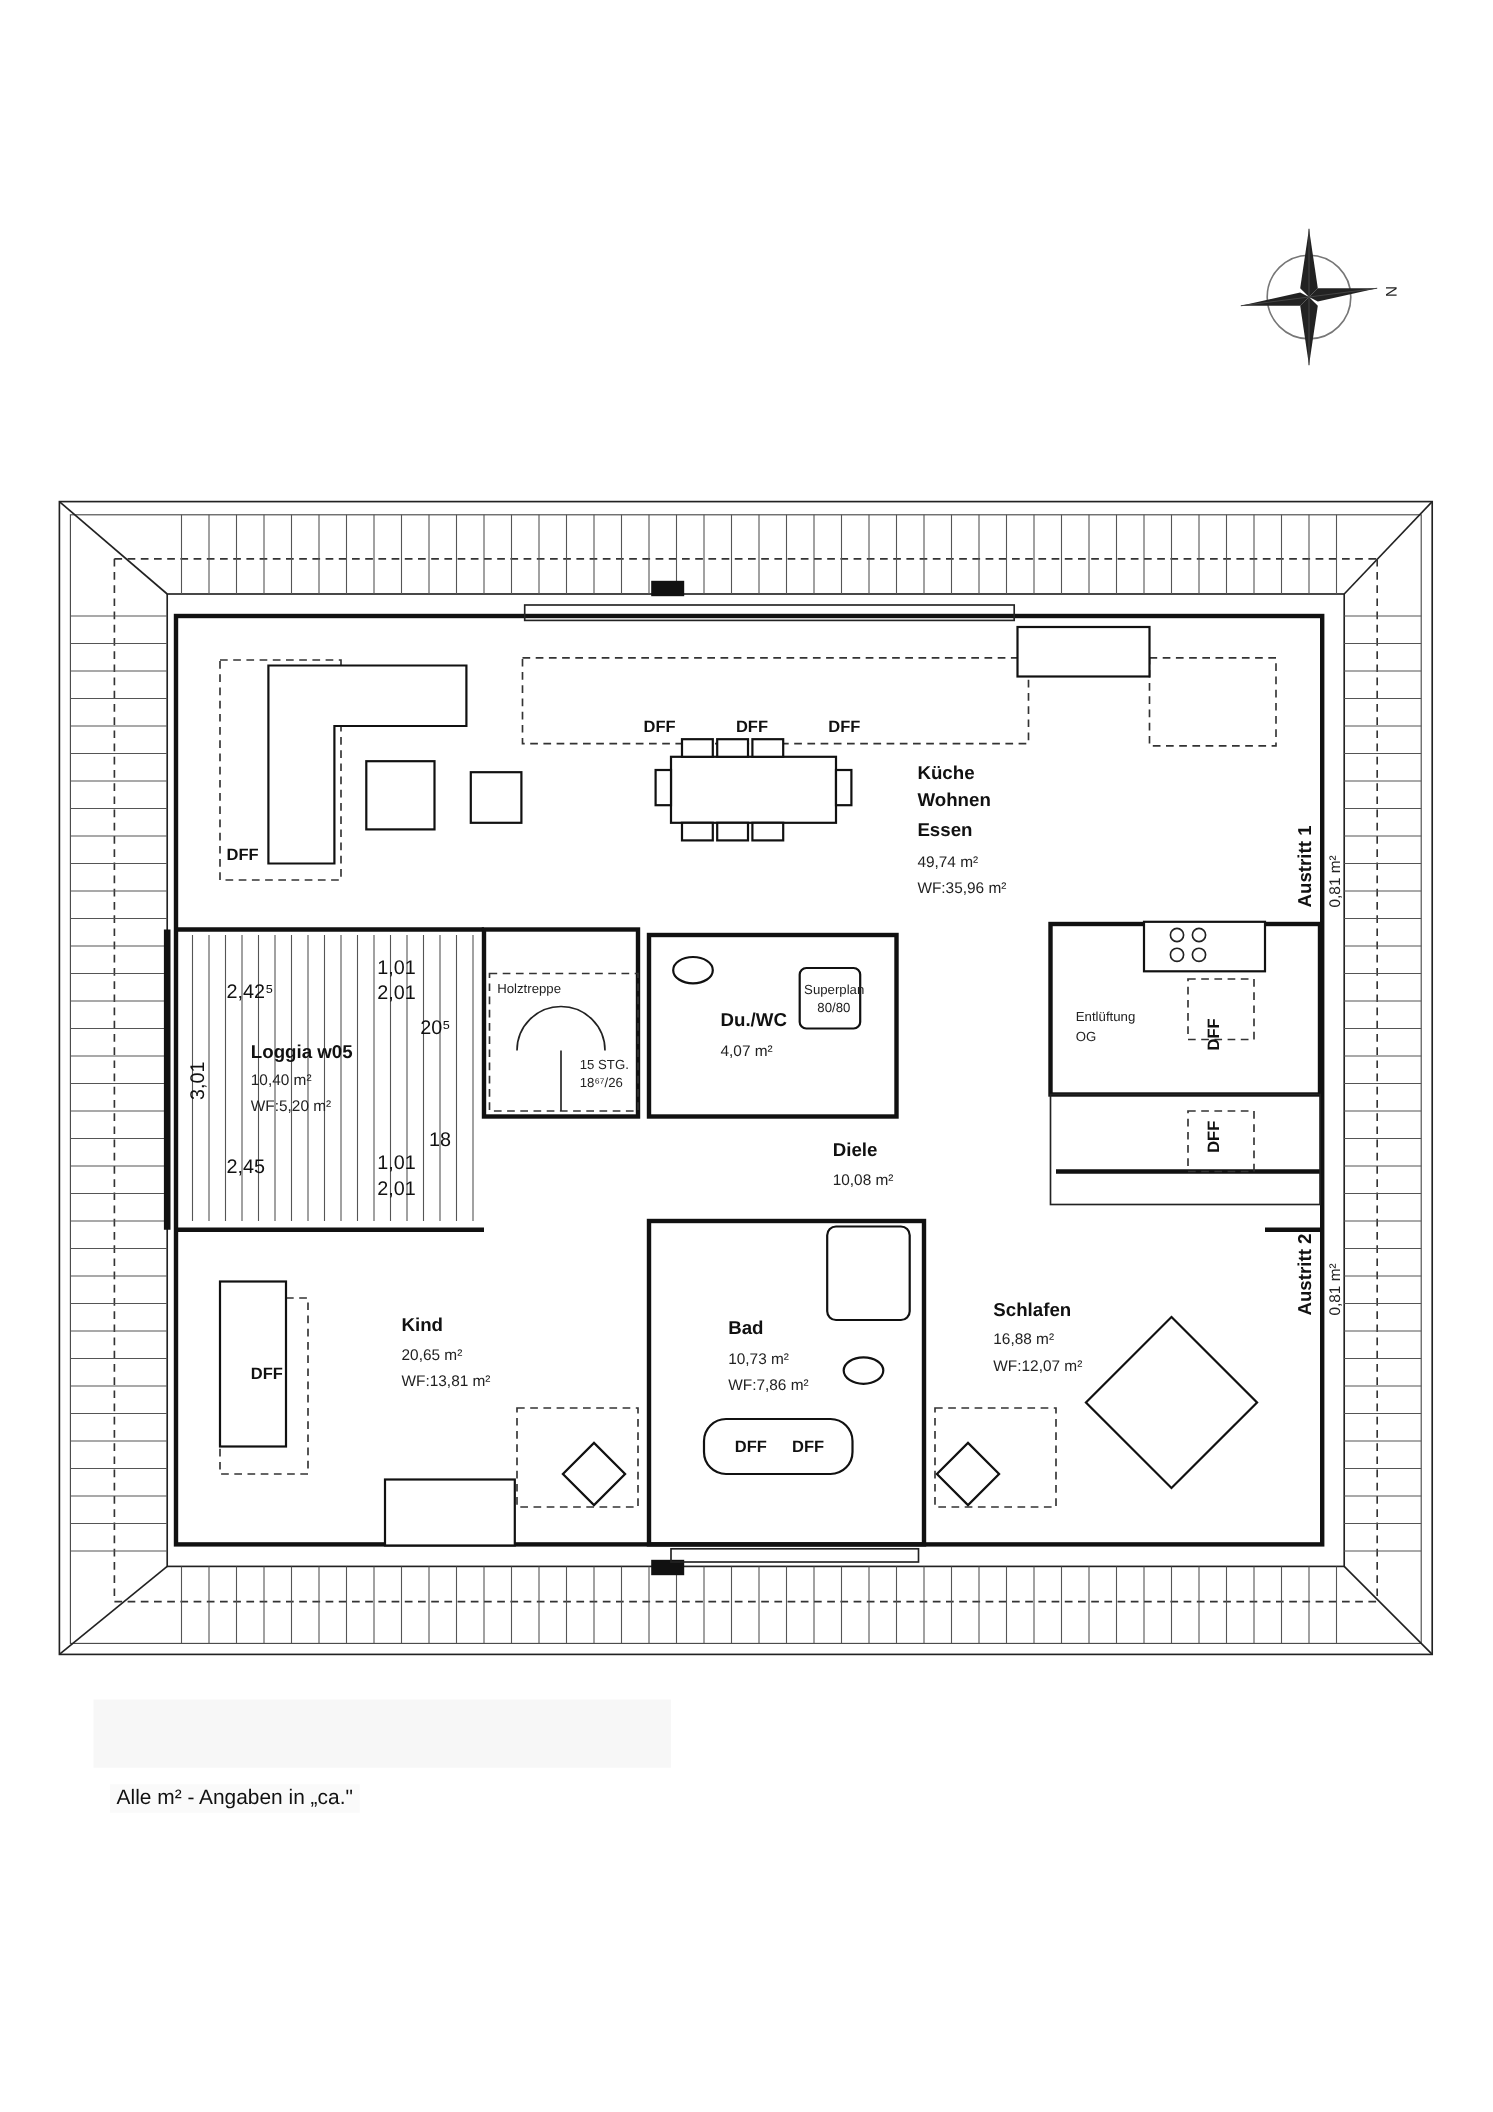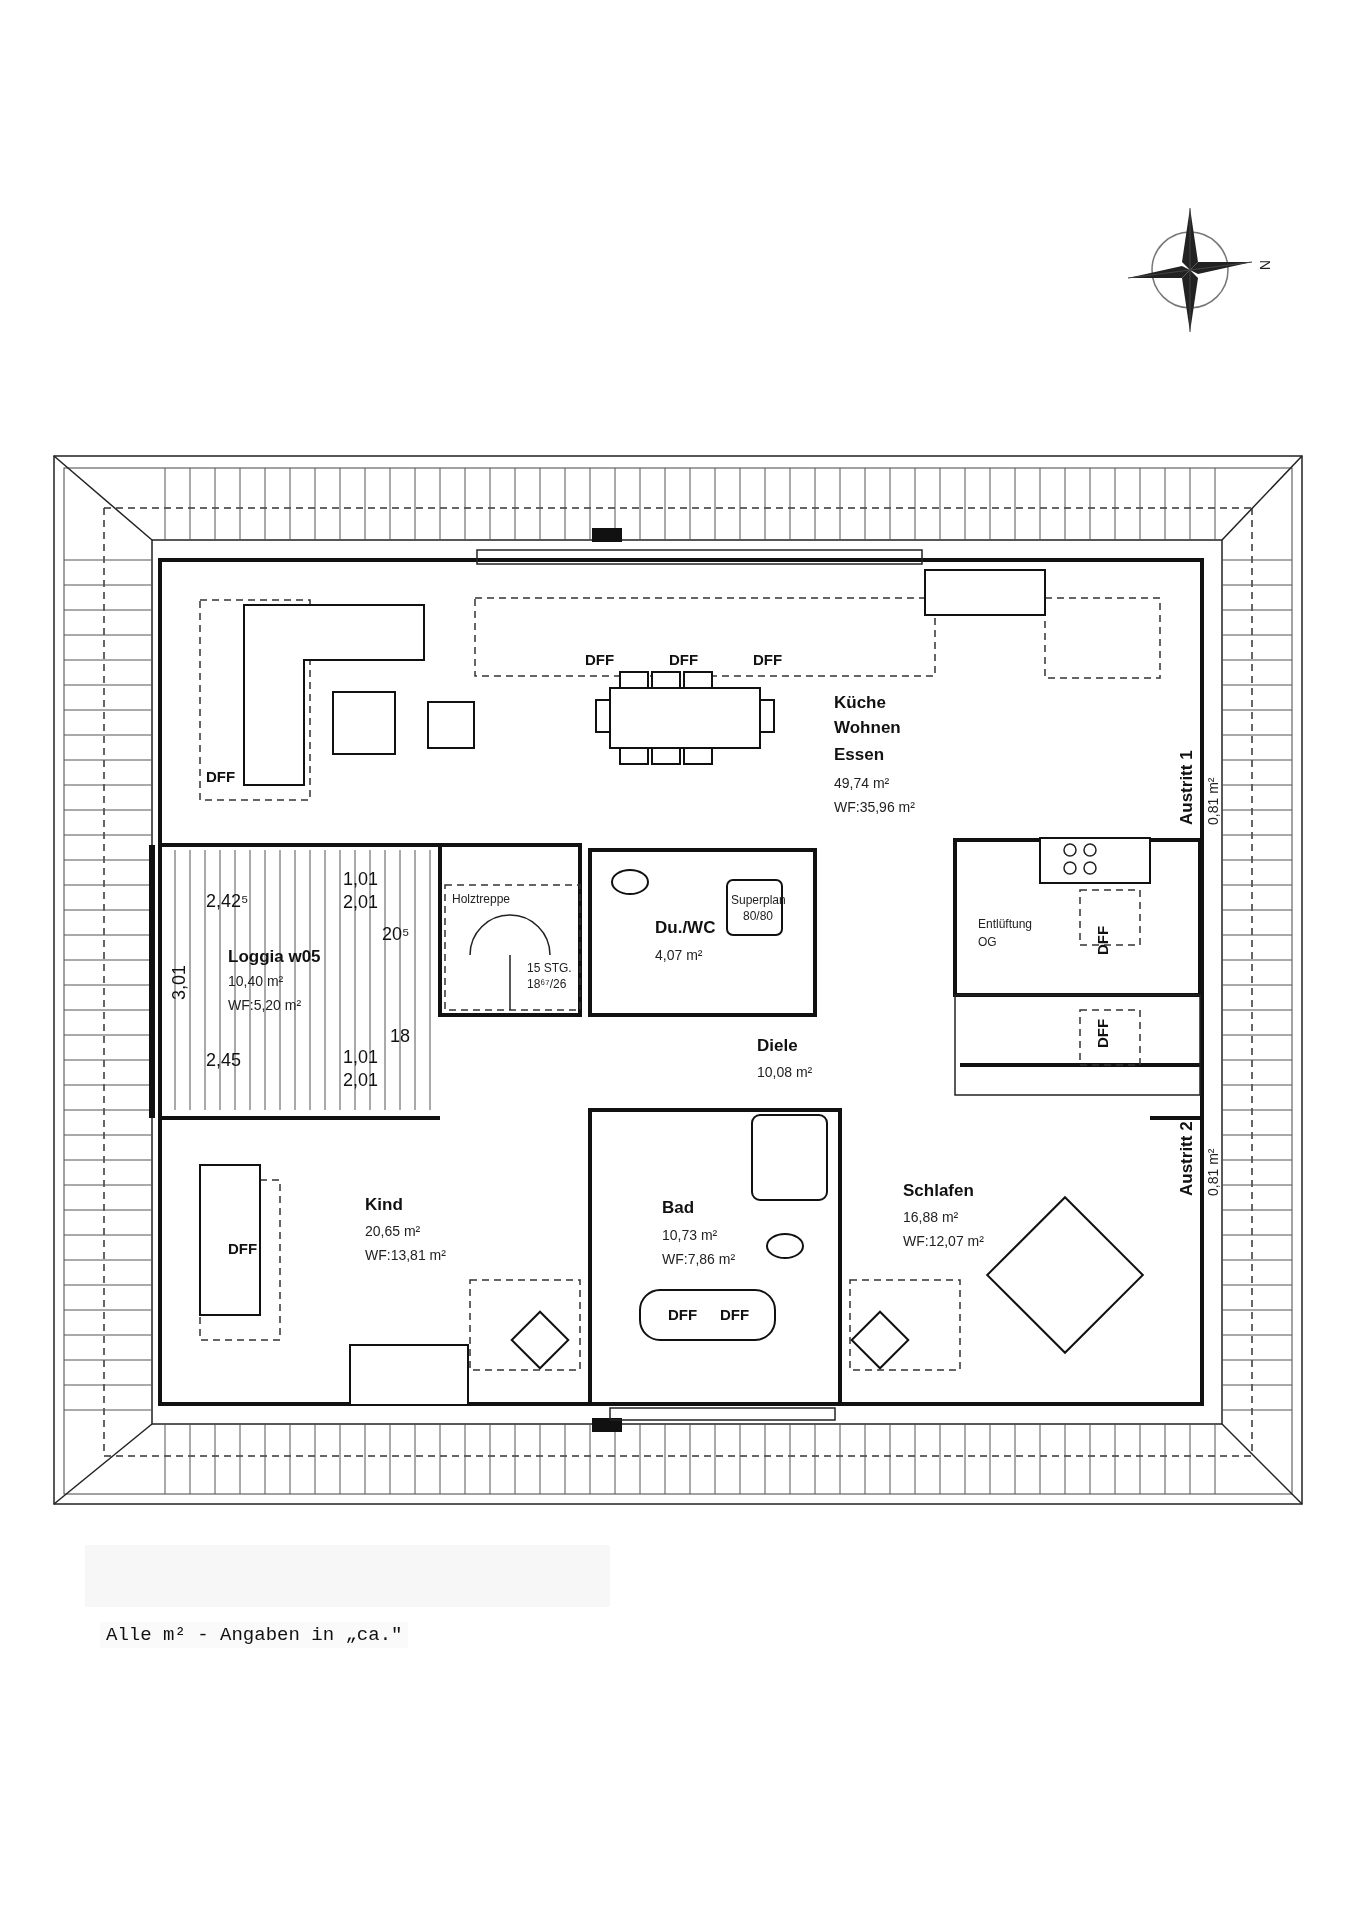--- a/index.html
+++ b/index.html
@@ -9,21 +9,21 @@
   .thin{fill:none;stroke:#222;stroke-width:1.5;}
   .hair{fill:none;stroke:#444;stroke-width:1;}
   .dash{fill:none;stroke:#333;stroke-width:1.5;stroke-dasharray:7 5;}
   .furn{fill:#fff;stroke:#111;stroke-width:2;}
   .t-room{font-family:"Liberation Sans",sans-serif;font-weight:bold;font-size:17px;fill:#111;}
   .t-area{font-family:"Liberation Sans",sans-serif;font-size:14px;fill:#222;}
   .t-dff{font-family:"Liberation Sans",sans-serif;font-weight:bold;font-size:15px;fill:#111;}
   .t-dim{font-family:"Liberation Sans",sans-serif;font-size:18px;fill:#111;}
   .t-small{font-family:"Liberation Sans",sans-serif;font-size:12px;fill:#222;}
   .footnote-band{position:absolute;left:85px;top:1545px;width:525px;height:62px;background:#f7f7f7;}
-  .footnote{position:absolute;left:100px;top:1622px;font-family:Liberation Mono, monospace;font-size:19px;color:#111;background:#fafafa;padding:2px 6px;}
+  .footnote{position:absolute;left:100px;top:1622px;font-family:Liberation Sans, sans-serif;font-size:19px;color:#111;background:#fafafa;padding:2px 6px;}
 </style>
 </head>
 <body>
 
 <svg width="1357" height="1920" viewBox="0 0 1357 1920">
 
   <g transform="translate(1190,270)">
     <circle r="38" fill="none" stroke="#777" stroke-width="1.5"></circle>
     <polygon points="0,-62 8,-8 0,0 -8,-8" fill="#222"></polygon>
     <polygon points="0,62 8,8 0,0 -8,8" fill="#222"></polygon>

